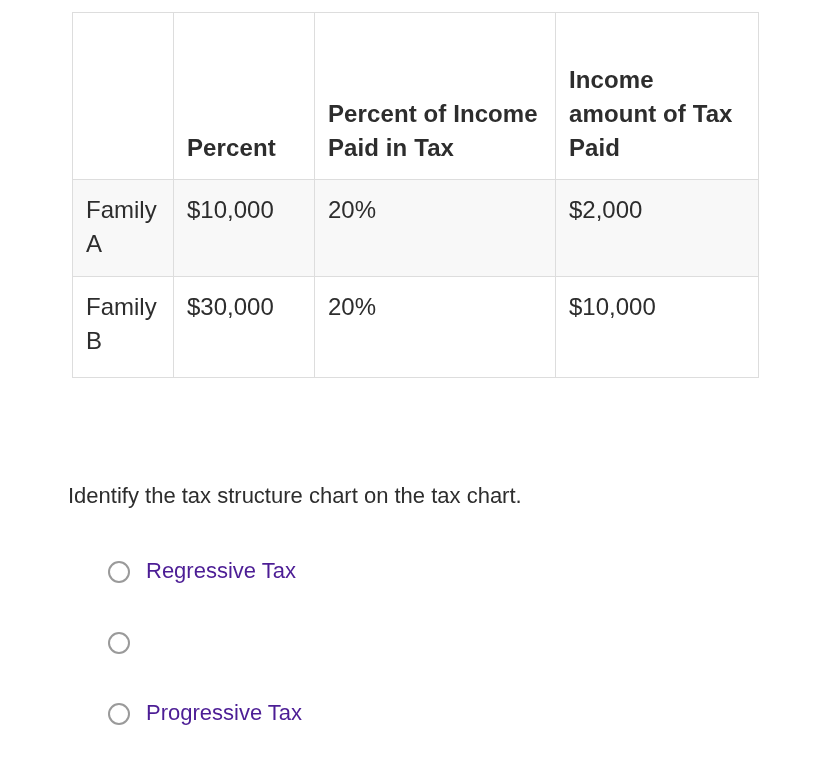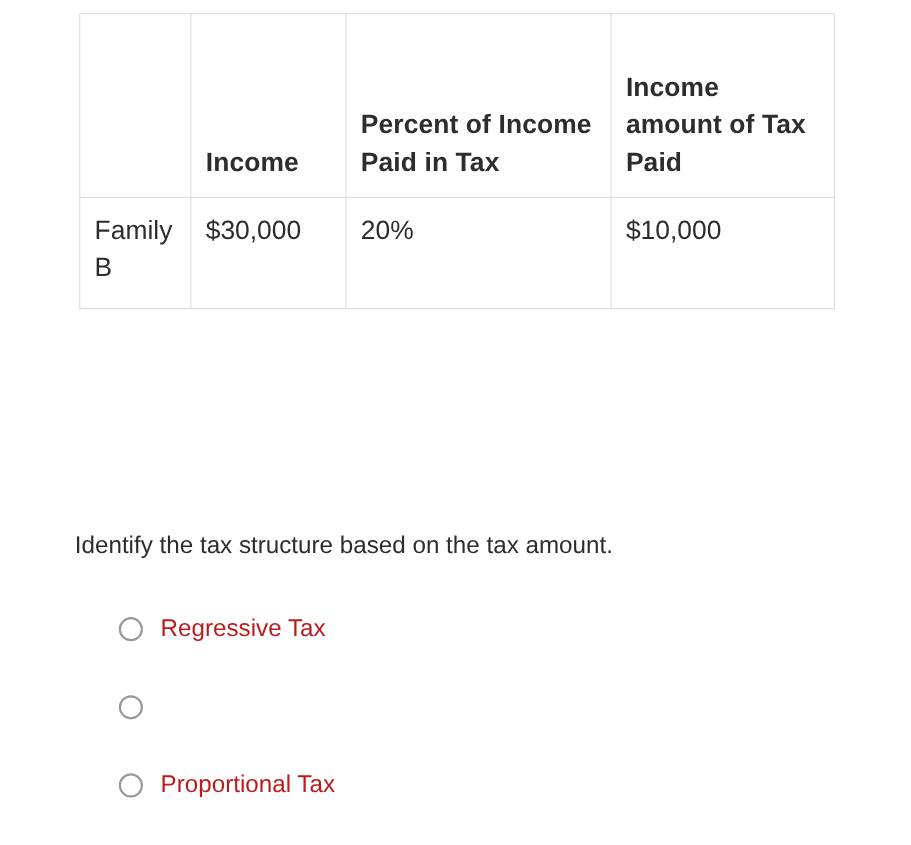--- a/index.html
+++ b/index.html
@@ -102,61 +102,67 @@
     border: 2px solid #9a9a9a;
     border-radius: 50%;
     box-sizing: border-box;
     background: #ffffff;
     flex: 0 0 auto;
   }
   .option-label {
     margin-left: 16px;
     font-size: 22px;
     line-height: 1.2;
-    color: #b91c1c;
+    color: #4c1d95;
     white-space: nowrap;
   }
 </style>
 </head>
 <body>
 
 <div class="tax-table-wrap">
   <table class="tax-table">
     <colgroup>
       <col class="c-family">
       <col class="c-income">
       <col class="c-percent">
       <col class="c-total">
     </colgroup>
     <thead>
       <tr>
         <th class="blank-head"></th>
-        <th>Income</th>
+        <th>Percent</th>
         <th>Percent of Income Paid in Tax</th>
         <th>Income amount of Tax Paid</th>
       </tr>
     </thead>
     <tbody>
+      <tr class="striped row-a">
+        <td>Family A</td>
+        <td>$10,000</td>
+        <td>20%</td>
+        <td>$2,000</td>
+      </tr>
       <tr class="plain row-b">
         <td>Family B</td>
         <td>$30,000</td>
         <td>20%</td>
         <td>$10,000</td>
       </tr>
     </tbody>
   </table>
 </div>
 
-<div class="question-text">Identify the tax structure based on the tax amount.</div>
+<div class="question-text">Identify the tax structure chart on the tax chart.</div>
 
 <div class="options-list">
   <div class="option-row">
     <span class="radio-circle"></span>
     <span class="option-label">Regressive Tax</span>
   </div>
   <div class="option-row">
     <span class="radio-circle"></span>
   </div>
   <div class="option-row">
     <span class="radio-circle"></span>
-    <span class="option-label">Proportional Tax</span>
+    <span class="option-label">Progressive Tax</span>
   </div>
 </div>
 
 </body></html>

